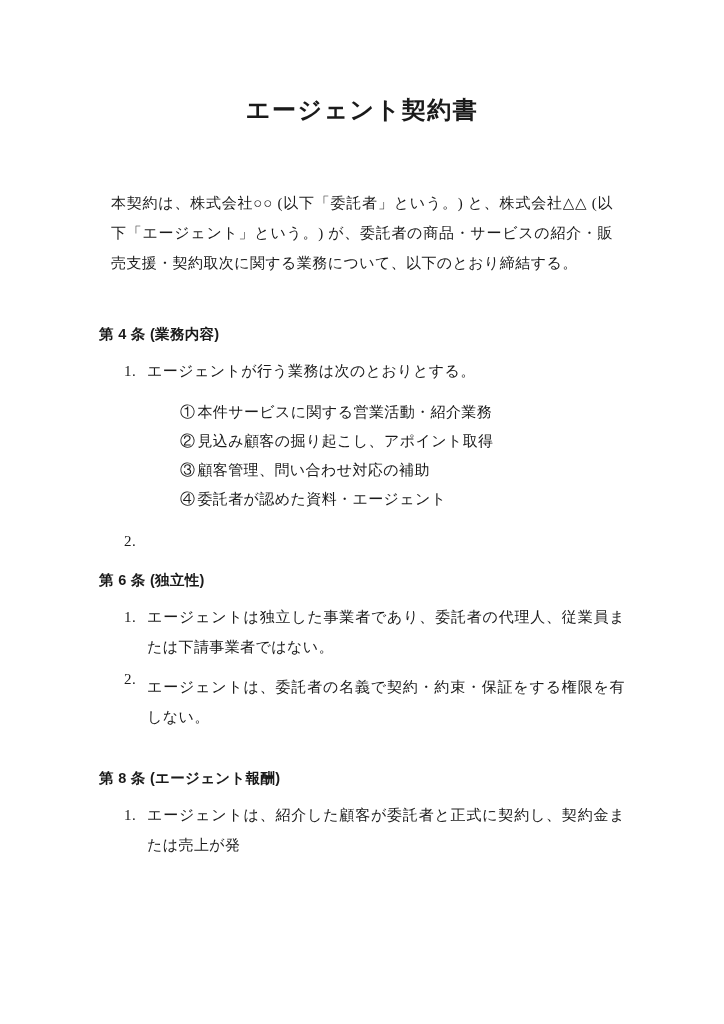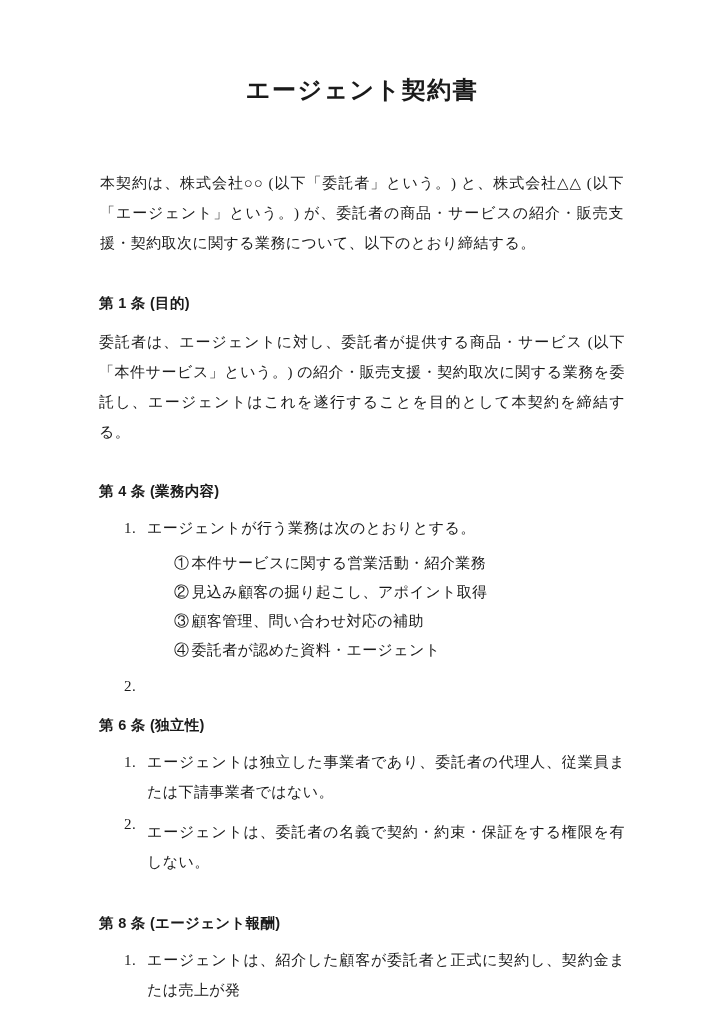--- a/index.html
+++ b/index.html
@@ -24,25 +24,25 @@
     top: 0;
     width: 526px;
   }
   .doc-title {
     font-family: "Liberation Sans", "DejaVu Sans", sans-serif;
     font-weight: bold;
     font-size: 24px;
     line-height: 32px;
     text-align: center;
     letter-spacing: 1.5px;
-    margin: 12px;
-    padding-top: 62px;
+    margin: 0;
+    padding-top: 94px;
   }
   .preamble {
-    margin: 1px;
+    margin: 12px;
     padding-top: 50px;
     font-size: 15px;
     line-height: 30px;
     text-align: justify;
     text-justify: inter-ideograph;
     letter-spacing: 0.4px;
   }
   .article {
     padding-top: 32px;
   }
@@ -80,21 +80,21 @@
   }
   .num-item > .marker {
     position: absolute;
     left: 25px;
     top: 0;
     width: 20px;
     text-align: left;
   }
   .circle-list {
     list-style: none;
-    margin: 6px;
+    margin: 12px;
     padding: 0 0 0 21px;
   }
   .circle-item {
     font-size: 15px;
     line-height: 29px;
     letter-spacing: 0.4px;
     white-space: nowrap;
   }
   .circle-item .cmark {
     margin-right: 2px;
@@ -104,24 +104,20 @@
 </head>
 <body>
 
 <div class="page">
   <div class="content">
 
     <h1 class="doc-title">エージェント契約書</h1>
 
     <p class="preamble">本契約は、株式会社○○ (以下「委託者」という。) と、株式会社△△ (以下「エージェント」という。) が、委託者の商品・サービスの紹介・販売支援・契約取次に関する業務について、以下のとおり締結する。</p>
 
-    <section class="article">
-      <h2 class="article-heading">第 1 条 (目的)</h2>
-      <p class="article-body">委託者は、エージェントに対し、委託者が提供する商品・サービス (以下「本件サービス」という。) の紹介・販売支援・契約取次に関する業務を委託し、エージェントはこれを遂行することを目的として本契約を締結する。</p>
-    </section>
 
     <section class="article">
       <h2 class="article-heading">第 4 条 (業務内容)</h2>
       <ol class="num-list">
         <li class="num-item">
           <span class="marker">1.</span>
           <span>エージェントが行う業務は次のとおりとする。</span>
           <ul class="circle-list">
             <li class="circle-item">
               <span class="cmark">①</span><span>本件サービスに関する営業活動・紹介業務</span>

